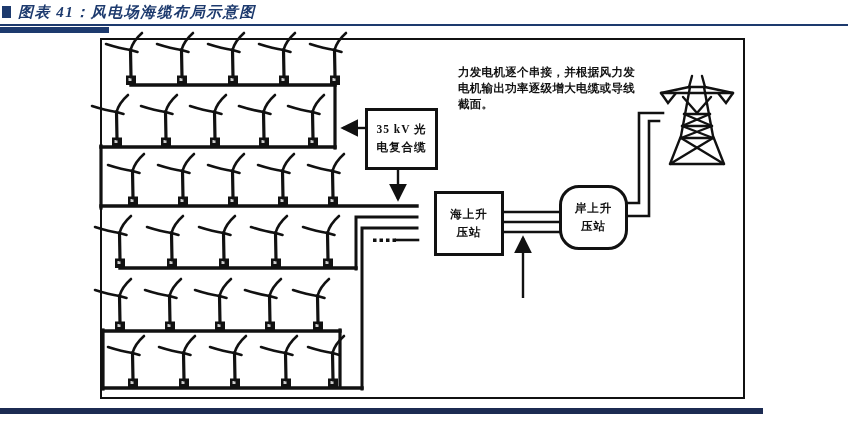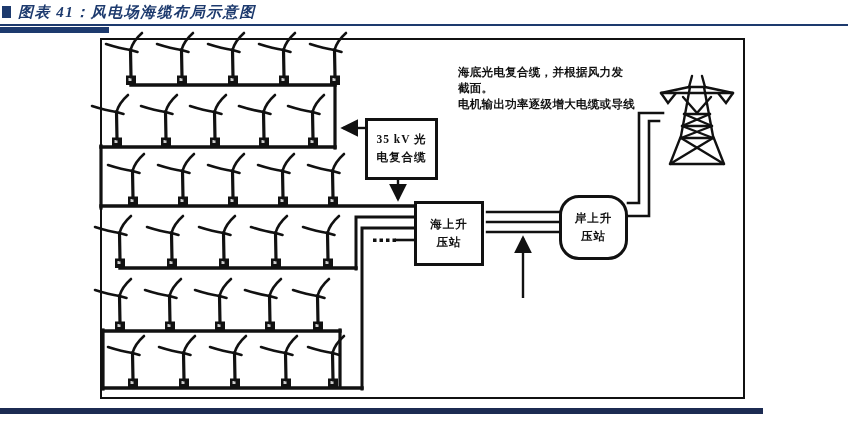--- a/index.html
+++ b/index.html
@@ -14,23 +14,23 @@
   .bottom-bar{position:absolute;left:0;top:408px;width:763px;height:6px;background:#1c2b52;}
   
   .frame{position:absolute;left:100px;top:38px;width:645px;height:361px;
          border:2px solid #111;box-sizing:border-box;background:#fff;}
   
   #diagram-svg{position:absolute;left:0;top:0;width:848px;height:427px;}
   
   .dbox{position:absolute;border:3px solid #111;background:#fff;box-sizing:border-box;
         display:flex;align-items:center;justify-content:center;text-align:center;
         font-family:"Liberation Serif",serif;font-weight:bold;font-size:11.5px;color:#111;
-        line-height:1.55;white-space:pre-line;letter-spacing:1px;margin-top:10px;}
+        line-height:1.55;white-space:pre-line;letter-spacing:1px;}
   #box-35kv{left:365px;top:108px;width:73px;height:62px;}
-  #box-offshore{left:414px;top:191px;width:70px;height:65px;}
+  #box-offshore{left:434px;top:191px;width:70px;height:65px;}
   #box-onshore{left:559px;top:185px;width:69px;height:65px;border-radius:20px;}
   #box-hvcable{left:488px;top:298px;width:75px;height:49px;}
   
   .annotation{position:absolute;left:458px;top:64px;width:200px;
               font-family:"Liberation Serif",serif;font-weight:bold;font-size:11.5px;
               color:#111;line-height:16px;letter-spacing:0.3px;}
 </style>
 </head>
 <body>
 
@@ -365,19 +365,19 @@
   </svg>
 
   <div class="dbox" id="box-35kv">35 kV 光
 电复合缆</div>
   <div class="dbox" id="box-offshore">海上升
 压站</div>
   <div class="dbox" id="box-onshore">岸上升
 压站</div>
 
   <div class="annotation">
-    <div>海底光电复合缆，并根据风力发</div>
+    <div>力发电机逐个串接，并根据风力发</div>
+    <div>电机输出功率逐级增大电缆或导线</div>
     <div>截面。</div>
-    <div>电机输出功率逐级增大电缆或导线</div>
   </div>
 
   <div class="bottom-bar"></div>
 </div>
 
 </body></html>

